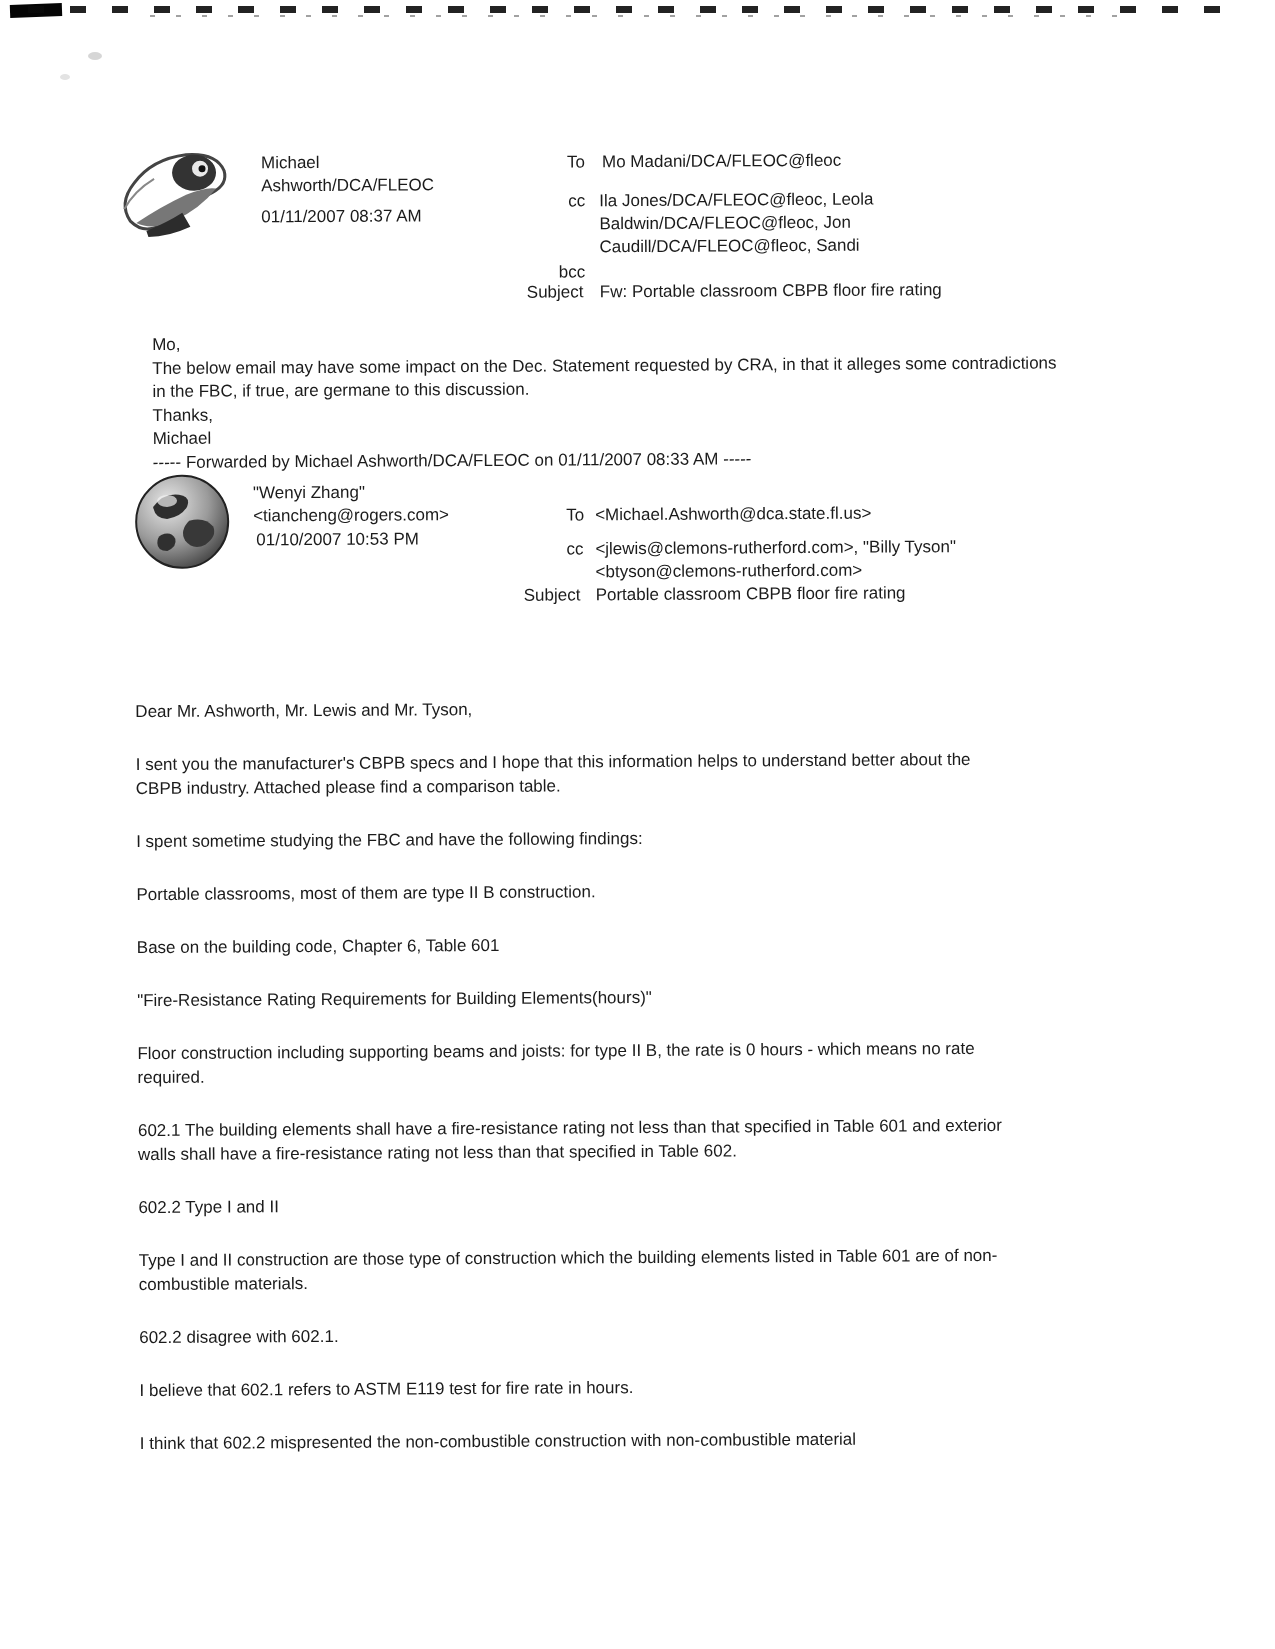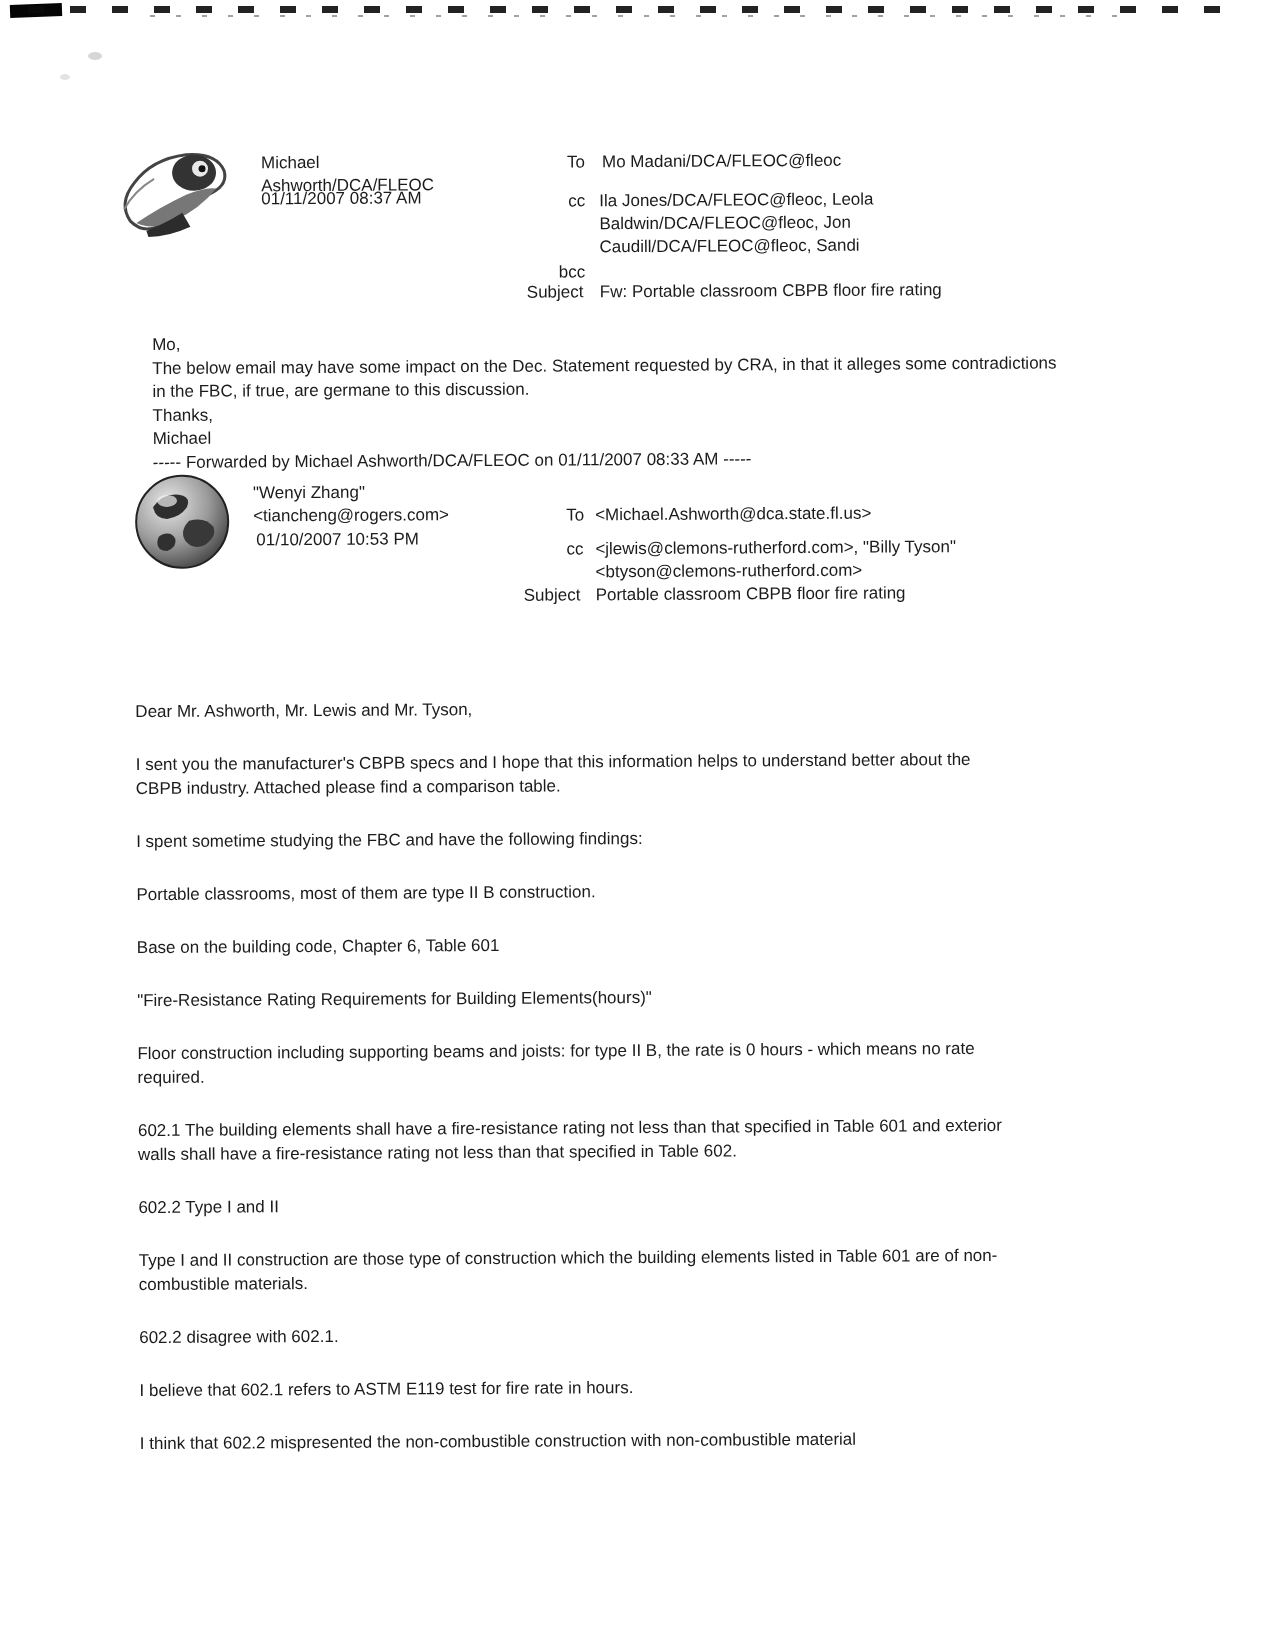--- a/index.html
+++ b/index.html
@@ -24,21 +24,21 @@
   .artifact-speck2{position:absolute;top:74px;left:60px;width:10px;height:6px;background:#c7c7c7;border-radius:50%;opacity:.5;}
 
   .abs{position:absolute;}
   .t{font-size:17px;line-height:23px;white-space:nowrap;}
   .wrap{white-space:normal;}
 
   
   .avatar1{left:115px;top:140px;width:122px;height:106px;}
   .avatar2{left:130px;top:470px;width:98px;height:98px;}
   .sender1{left:260px;top:149px;width:215px;}
-  .date1{left:260px;top:185px;}
+  .date1{left:260px;top:203px;}
   .to1-label{left:566px;top:150px;}
   .to1-value{left:601px;top:150px;}
   .cc1-label{left:567px;top:189px;}
   .cc1-value{left:598px;top:189px;}
   .bcc1-label{left:557px;top:260px;}
   .subj1-label{left:525px;top:280px;}
   .subj1-value{left:598px;top:280px;}
 
   .body1{left:150px;top:330px;width:905px;font-size:17px;line-height:23.5px;}
   .body1 div{margin:0;}

